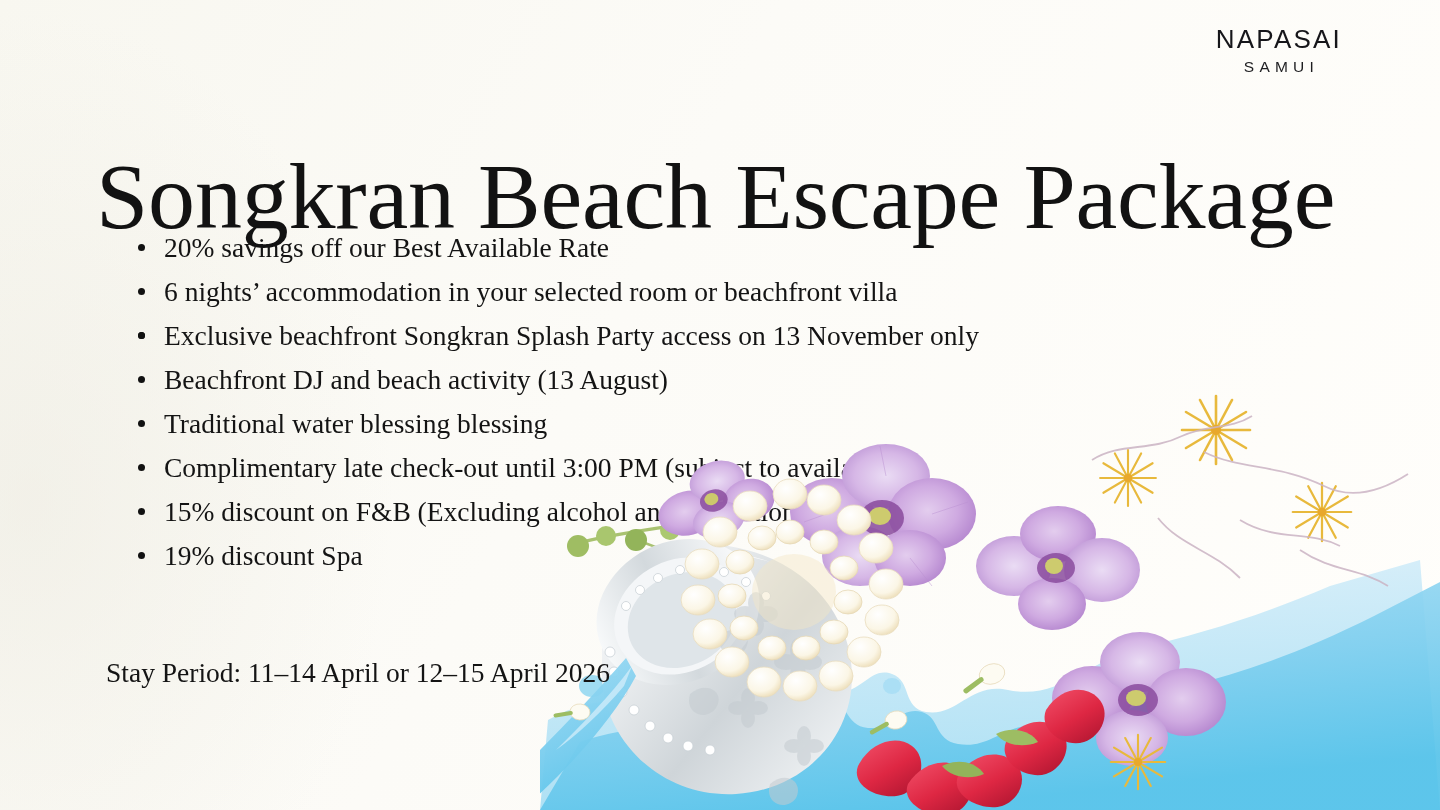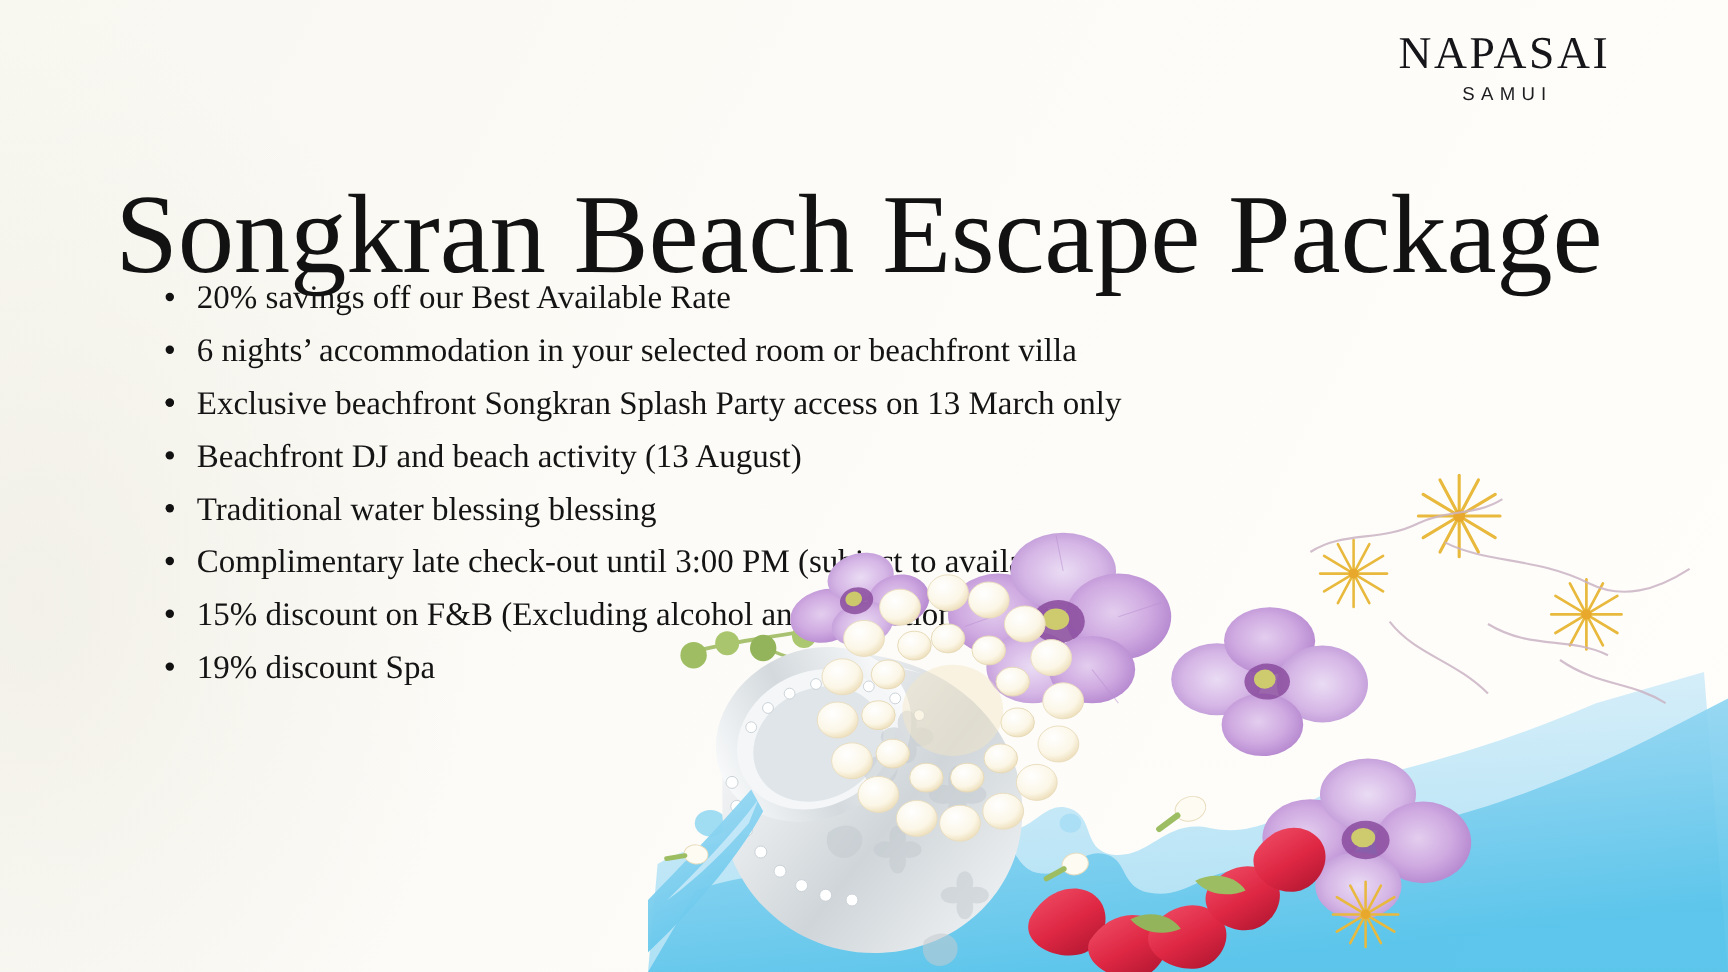--- a/index.html
+++ b/index.html
@@ -30,22 +30,22 @@
   
   #brand {
     position: absolute;
     top: 26px;
     right: 98px;
     text-align: center;
     line-height: 1;
   }
   #brand .brand-name {
     display: block;
-    font-family: Liberation Serif, serif;
-    font-size: 38px;
+    font-family: Liberation Sans, sans-serif;
+    font-size: 26px;
     letter-spacing: 2.2px;
     color: #16161a;
     font-weight: 400;
   }
   #brand .brand-sub {
     display: block;
     margin-top: 7px;
     font-family: Liberation Sans, sans-serif;
     font-size: 15.5px;
     letter-spacing: 5.2px;
@@ -132,29 +132,30 @@
     <span class="brand-name">NAPASAI</span>
     <span class="brand-sub">SAMUI</span>
   </div>
 
   <h1 id="title">Songkran Beach Escape Package</h1>
 
   <ul id="benefits">
     <li><span class="bullet"></span><span>20% savings off our Best Available Rate</span></li>
     <li><span class="bullet"></span><span>6 nights’ accommodation in your selected room or beachfront villa</span></li>
     <li><span class="bullet"></span></li>
-    <li><span class="bullet"></span><span>Exclusive beachfront Songkran Splash Party access on 13 March only</span></li>
+    <li><span class="bullet"></span><span>Exclusive beachfront Songkran Splash Party access on 13 November only</span></li>
     <li><span class="bullet"></span><span>Beachfront DJ and beach activity (13 August)</span></li>
     <li><span class="bullet"></span><span>Traditional water blessing blessing</span></li>
     <li><span class="bullet"></span><span>Complimentary late check-out until 3:00 PM (subject to availability)</span></li>
     <li><span class="bullet"></span><span>15% discount on F&amp;B (Excluding alcohol and promotion)</span></li>
     <li><span class="bullet"></span><span>19% discount Spa</span></li>
   </ul>
 
   <div id="terms">
+    <div class="term-line">Stay Period: 11–14 April or 12–15 April 2026</div>
   </div>
 
   <div id="artwork">
     <svg viewBox="0 0 900 420" xmlns="http://www.w3.org/2000/svg">
       <defs>
         <radialGradient id="orchidG" cx="45%" cy="45%" r="62%">
           <stop offset="0%" stop-color="#e3cdee"></stop>
           <stop offset="55%" stop-color="#cfaae1"></stop>
           <stop offset="100%" stop-color="#b283cd"></stop>
         </radialGradient>

